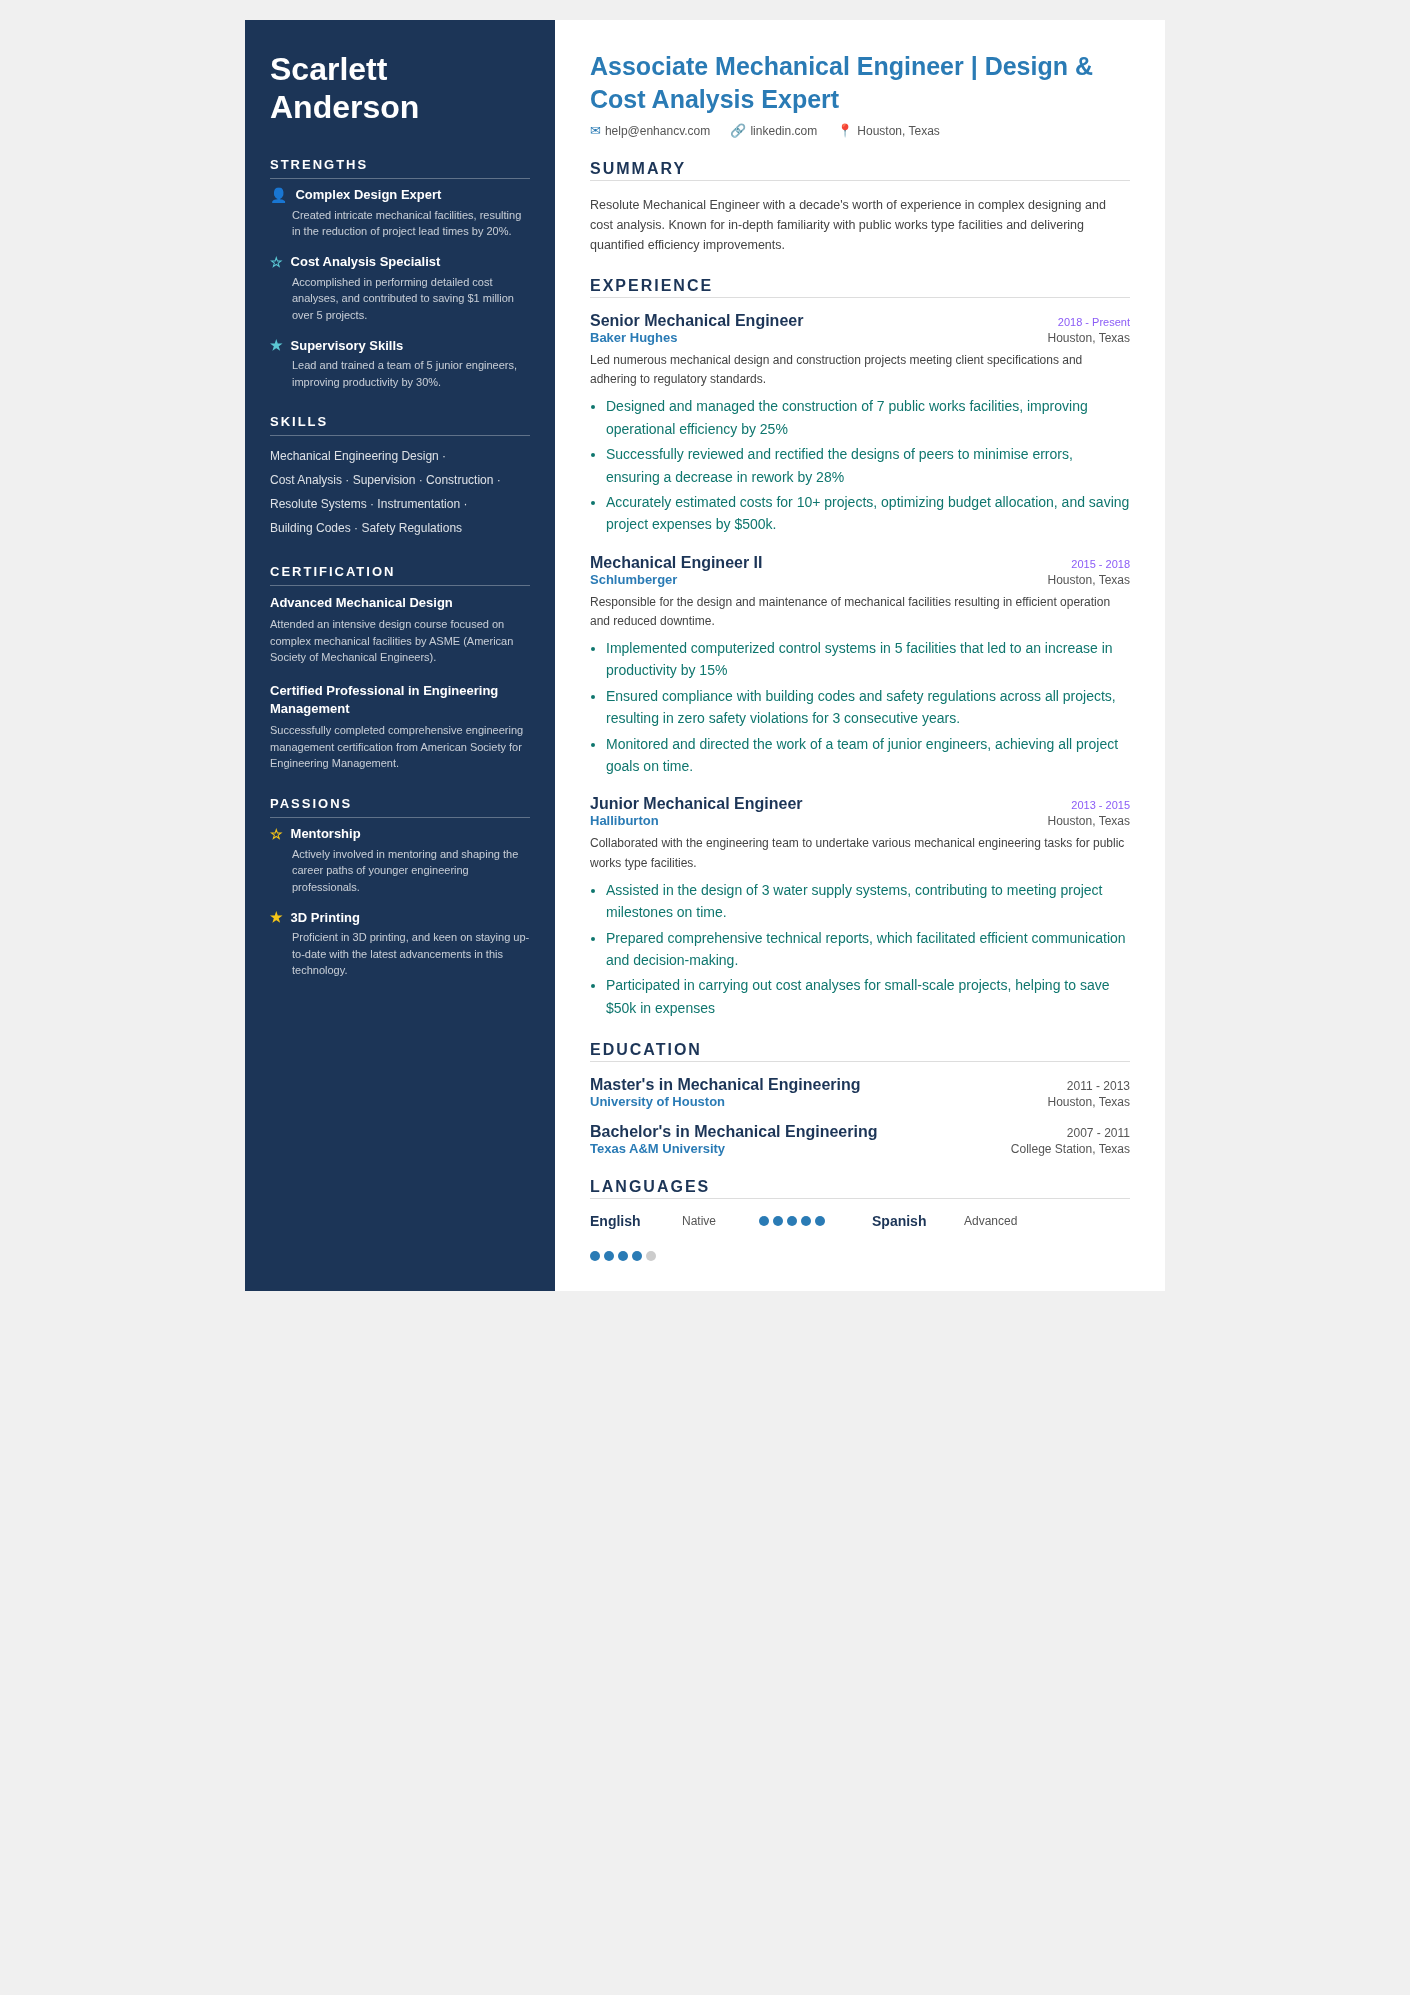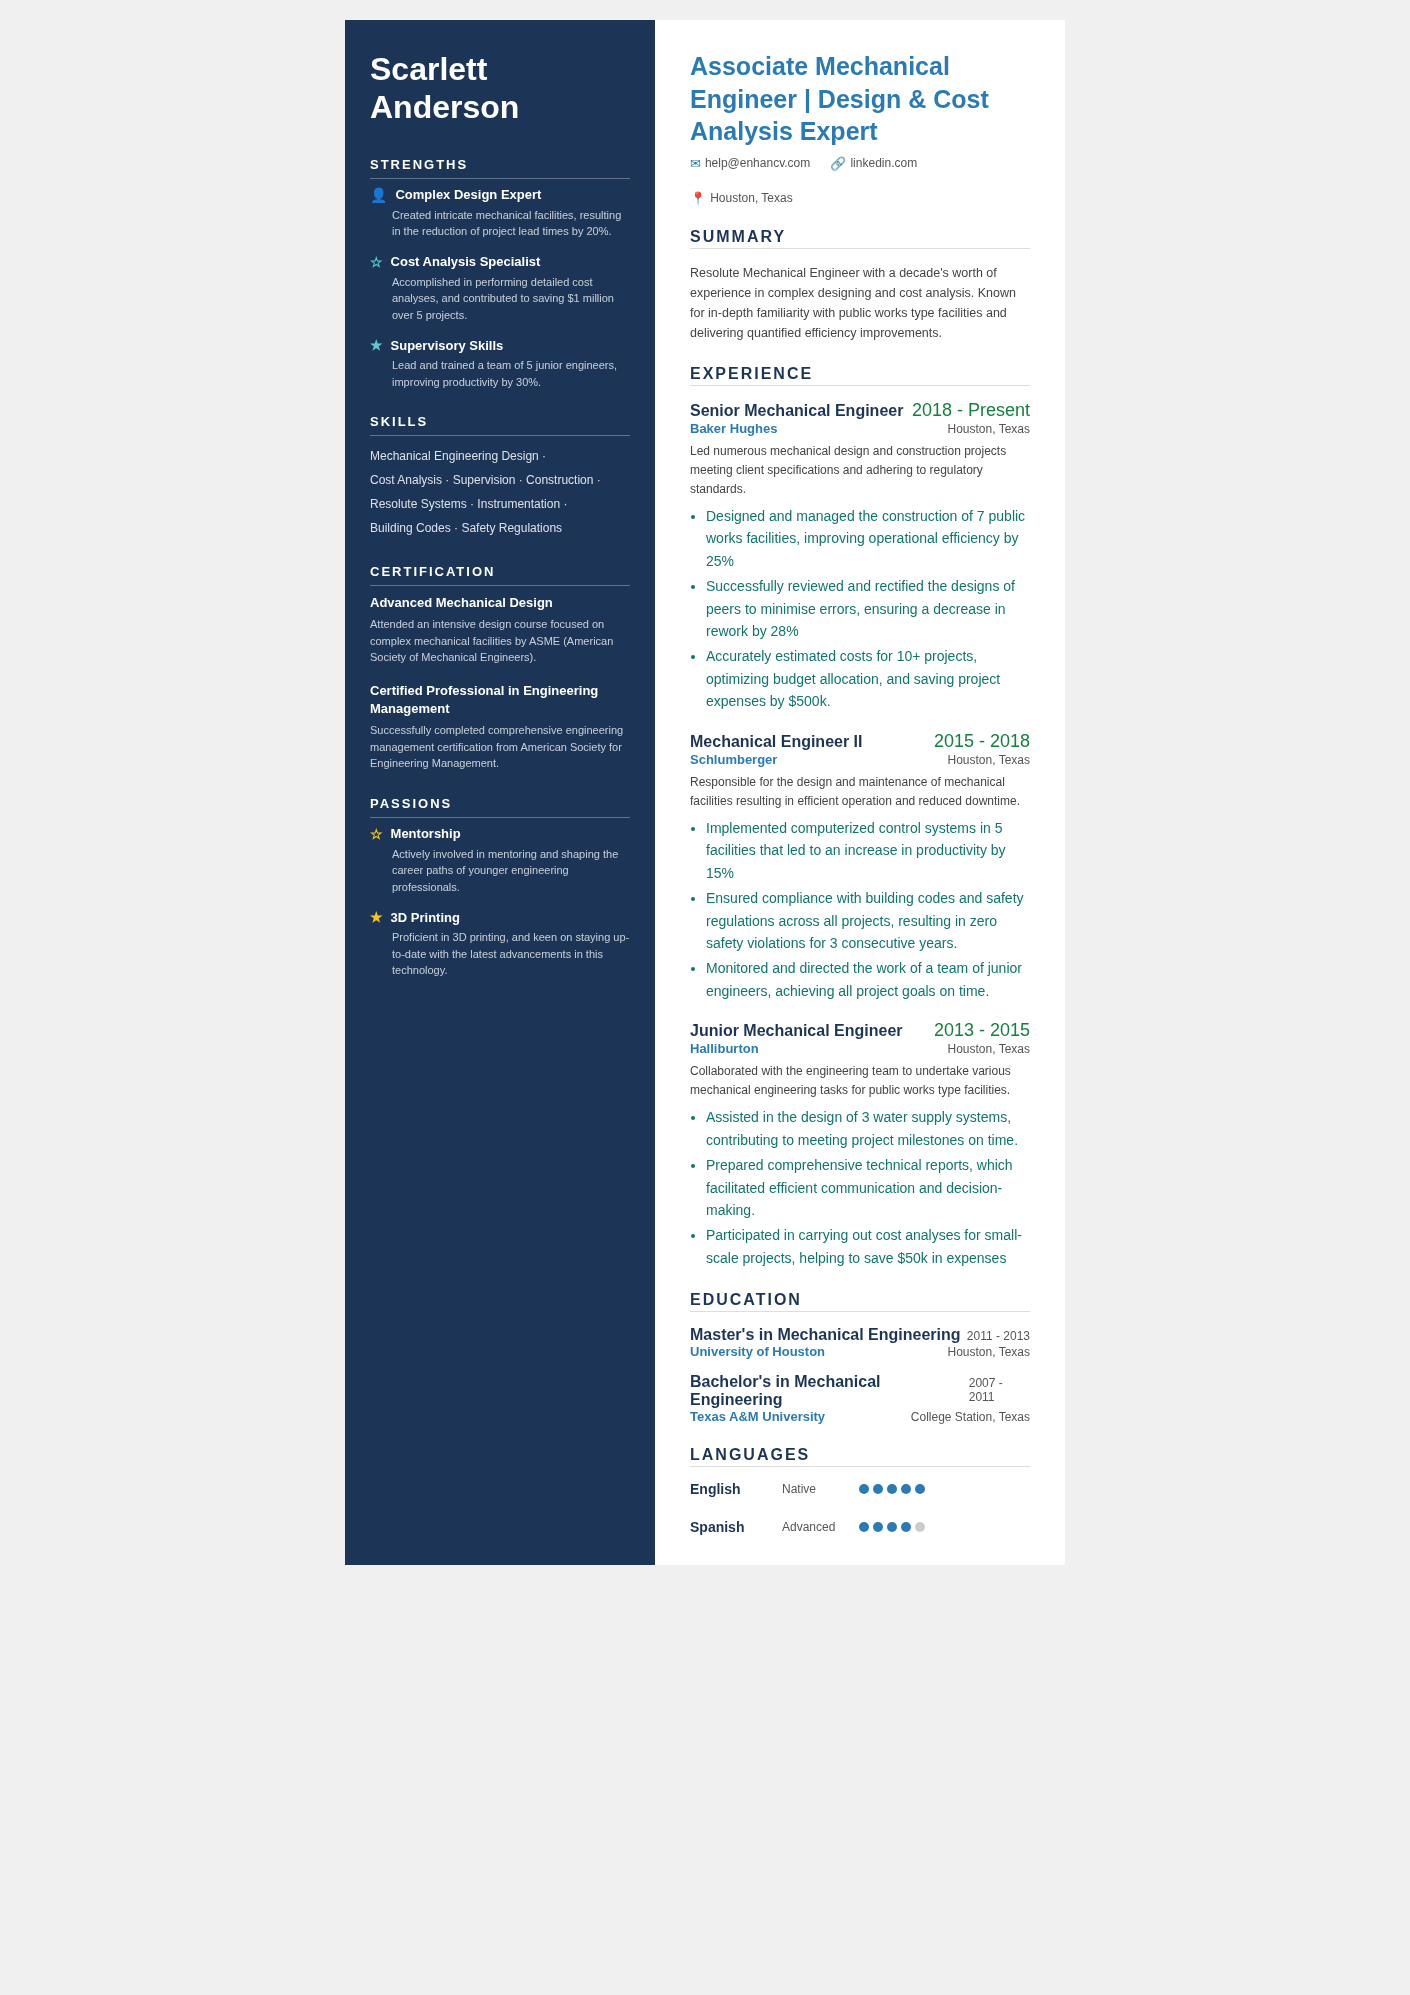--- a/index.html
+++ b/index.html
@@ -4,21 +4,21 @@
   <style>
     * { margin: 0; padding: 0; box-sizing: border-box; }
     body {
       font-family: Arial, sans-serif;
       background: #f0f0f0;
       display: flex;
       justify-content: center;
       padding: 20px;
     }
     .resume {
-      width: 720px;
+      width: 920px;
       background: white;
       display: flex;
       min-height: 1200px;
     }
     
     .sidebar {
       width: 310px;
       min-width: 310px;
       background: #1c3557;
       color: white;
@@ -157,22 +157,22 @@
       display: flex;
       justify-content: space-between;
       align-items: baseline;
     }
     .exp-job-title {
       font-size: 16px;
       font-weight: bold;
       color: #1c3557;
     }
     .exp-dates {
-      font-size: 18px;
-      color: #15803d;
+      font-size: 11px;
+      color: #8b5cf6;
     }
     .exp-company-row {
       display: flex;
       justify-content: space-between;
       align-items: flex-end;
       margin-bottom: 6px;
     }
     .exp-company {
       font-size: 13px;
       color: #2a7bb5;

